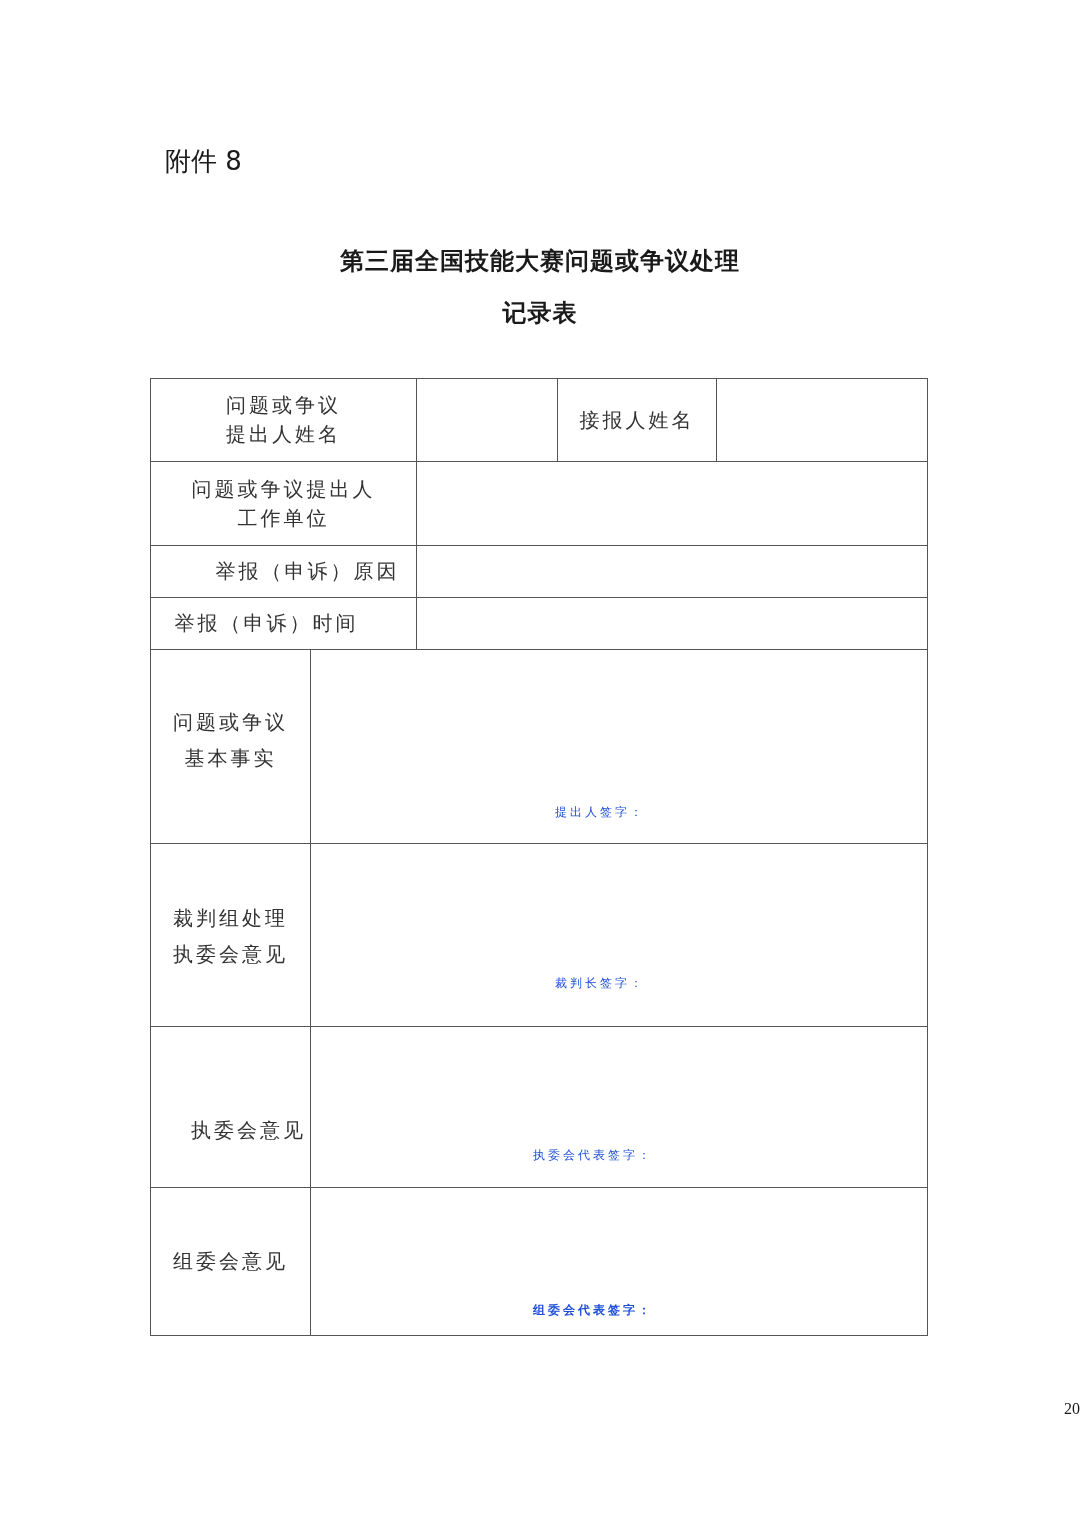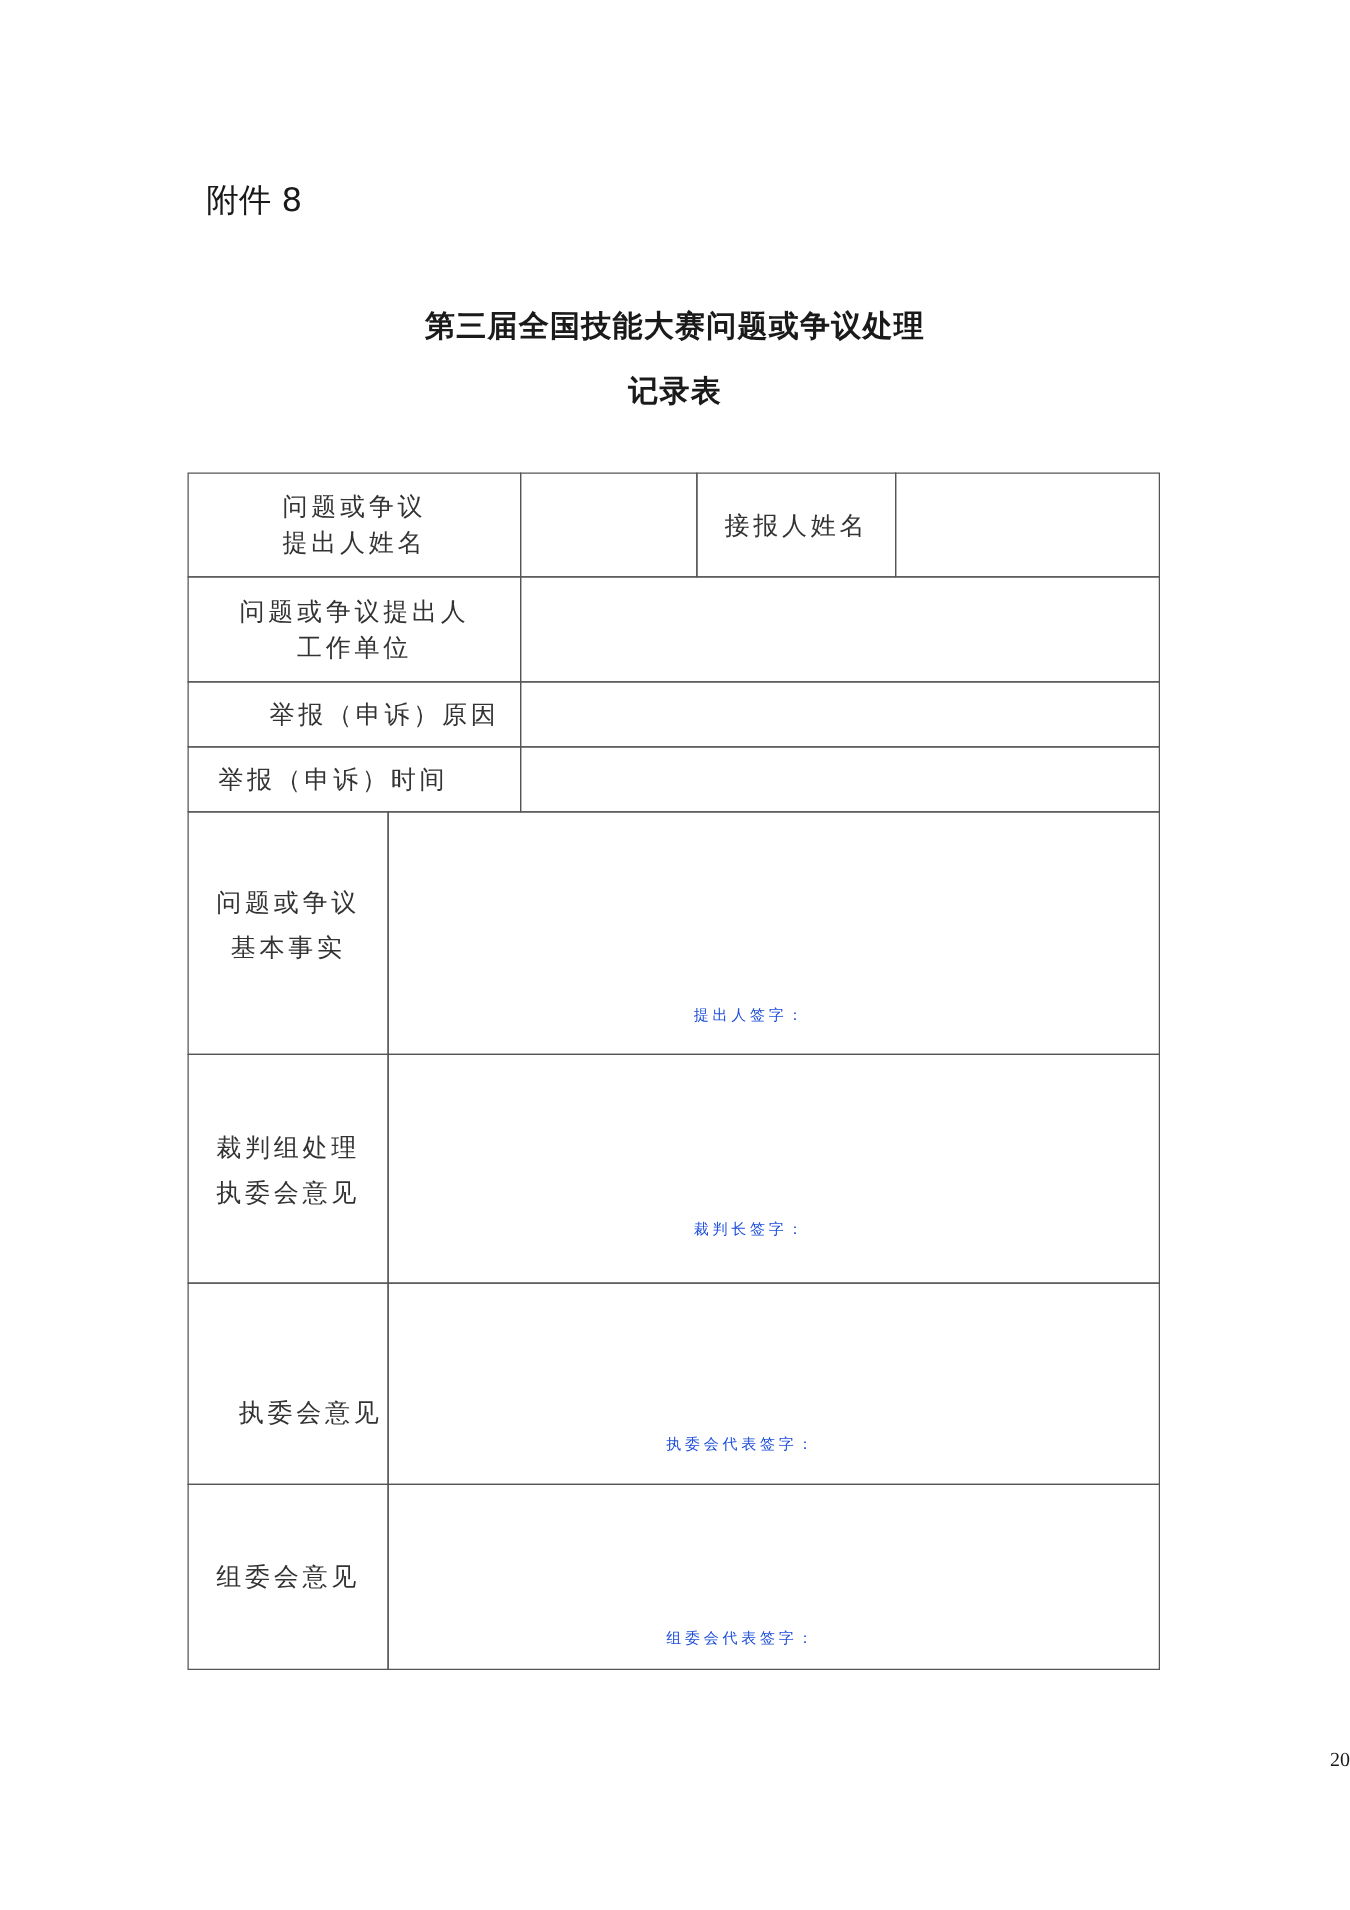--- a/index.html
+++ b/index.html
@@ -74,16 +74,16 @@
   <div class="sig" style="left:555px;top:975px;">裁判长签字：</div>
 
   <div class="cell" style="left:150px;top:1026px;width:161px;height:162px;"></div>
   <div class="lbl" style="left:150px;top:1112px;width:165px;height:36px;margin-left:16px;">执委会意见</div>
   <div class="cell input-area" style="left:310px;top:1026px;width:618px;height:162px;"></div>
   <div class="sig" style="left:533px;top:1147px;">执委会代表签字：</div>
 
   <div class="cell" style="left:150px;top:1187px;width:161px;height:149px;"></div>
   <div class="lbl" style="left:150px;top:1243px;width:161px;height:36px;">组委会意见</div>
   <div class="cell input-area" style="left:310px;top:1187px;width:618px;height:149px;"></div>
-  <div class="sig" style="left:533px;top:1302px;">组委会代表签字：</div>
+  <div class="sig" style="left:533px;top:1302px;font-weight:bold;">组委会代表签字：</div>
 </div>
 
 <div class="pagenum">20</div>
 
 </body></html>

